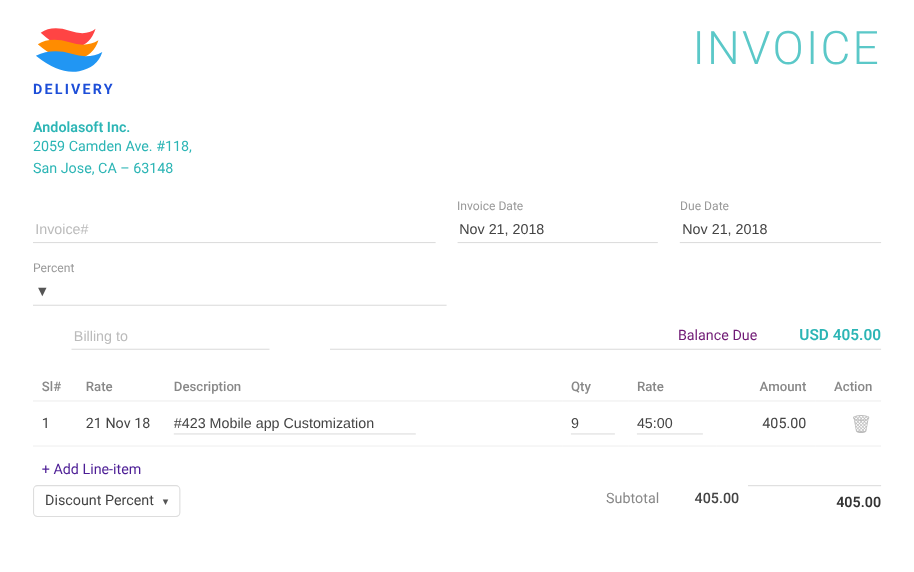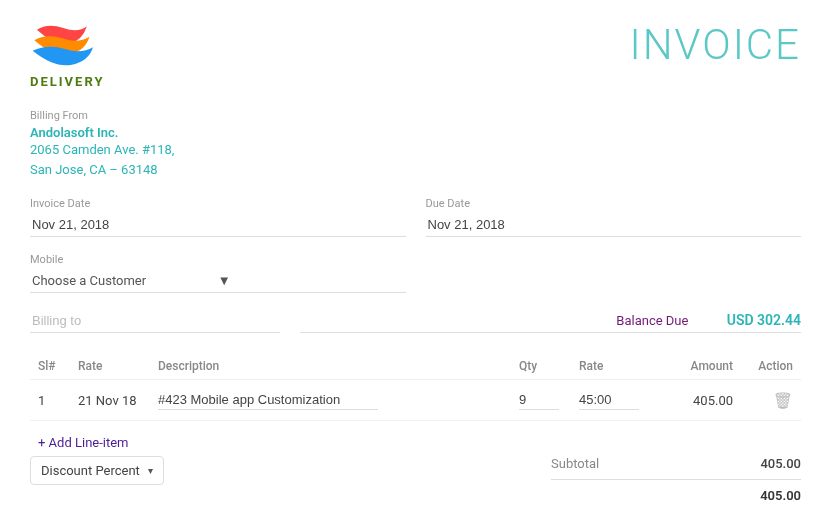--- a/index.html
+++ b/index.html
@@ -27,21 +27,21 @@
     }
     .logo-icon {
       width: 70px;
       height: 50px;
       margin-bottom: 4px;
     }
     .logo-text {
       font-size: 13px;
       font-weight: 700;
       letter-spacing: 2px;
-      color: #4d7c0f;
+      color: #1d4ed8;
     }
     .invoice-title {
       font-size: 42px;
       font-weight: 300;
       color: #5bc8c8;
       letter-spacing: 2px;
     }
 
     
     .billing-from-section {
@@ -112,20 +112,21 @@
     .balance-row {
       display: flex;
       align-items: flex-end;
       margin-bottom: 20px;
       gap: 20px;
     }
     .balance-field {
       flex: 1;
       display: flex;
       flex-direction: column;
+      align-items: center;
     }
     .balance-field input {
       border: none;
       border-bottom: 1.5px solid #ddd;
       outline: none;
       font-size: 13px;
       padding: 4px 2px;
       color: #444;
       background: transparent;
     }
@@ -215,21 +216,21 @@
       cursor: pointer;
       font-size: 13px;
       color: #444;
       background: #fff;
       gap: 8px;
     }
     .discount-arrow { font-size: 10px; color: #555; }
 
     .totals-area {
       display: flex;
-      flex-direction: column;
+      flex-direction: row;
       align-items: center;
       gap: 8px;
       min-width: 250px;
     }
     .total-row {
       display: flex;
       justify-content: space-between;
       width: 100%;
       font-size: 13px;
       color: #555;
@@ -259,59 +260,60 @@
 
       <path d="M3 34 Q20 26 40 32 Q58 38 72 30 Q67 46 48 50 Q28 54 3 34Z" fill="#2196f3"></path>
     </svg>
     <span class="logo-text">DELIVERY</span>
   </div>
   <div class="invoice-title">INVOICE</div>
 </div>
 
 
 <div class="billing-from-section">
-  <div class="label-small">Billing From</div>
   <div class="company-name">Andolasoft Inc.</div>
-  <div class="company-address">2065 Camden Ave. #118,</div>
+  <div class="company-address">2059 Camden Ave. #118,</div>
   <div class="company-address">San Jose, CA – 63148</div>
 </div>
 
 
 <div class="form-row">
+  <div class="form-field wide">
+    <input type="text" placeholder="Invoice#" style="">
+  </div>
   <div class="form-field">
     <div class="label-small">Invoice Date</div>
     <input type="text" value="Nov 21, 2018" style="">
   </div>
   <div class="form-field">
     <div class="label-small">Due Date</div>
     <input type="text" value="Nov 21, 2018" style="">
   </div>
 </div>
 
 
 <div class="form-row">
   <div class="form-field wide">
-    <div class="label-small">Mobile</div>
+    <div class="label-small">Percent</div>
     <div class="customer-select">
-      <span>Choose a Customer</span>
       <span class="dropdown-arrow">▼</span>
     </div>
   </div>
   <div style="flex:2"></div>
 </div>
 
 
 <div class="balance-row">
   <div class="balance-field">
     <input type="text" placeholder="Billing to" style="">
   </div>
   <div class="balance-amount">
     <span style="color:#701a75; font-weight:400; font-size:13px;">Balance Due</span>
     &nbsp;&nbsp;&nbsp;&nbsp;&nbsp;&nbsp;&nbsp;&nbsp;&nbsp;
-    <span>USD 302.44</span>
+    <span>USD 405.00</span>
   </div>
 </div>
 
 
 <table class="invoice-table">
   <thead>
     <tr>
       <th style="width:40px">Sl#</th>
       <th style="width:80px">Rate</th>
       <th>Description</th>

